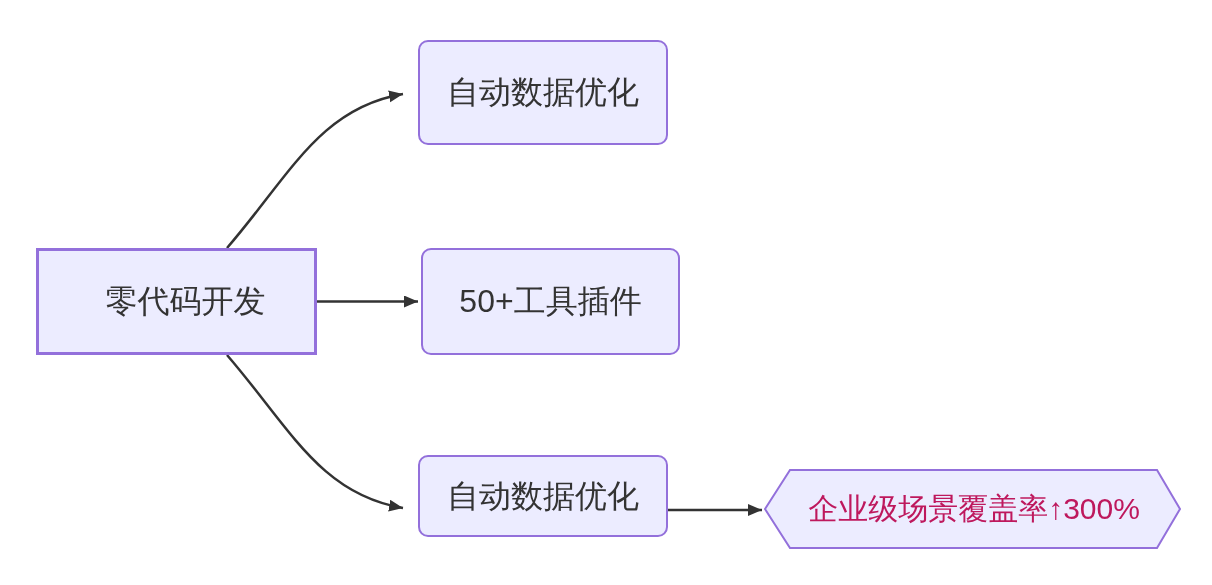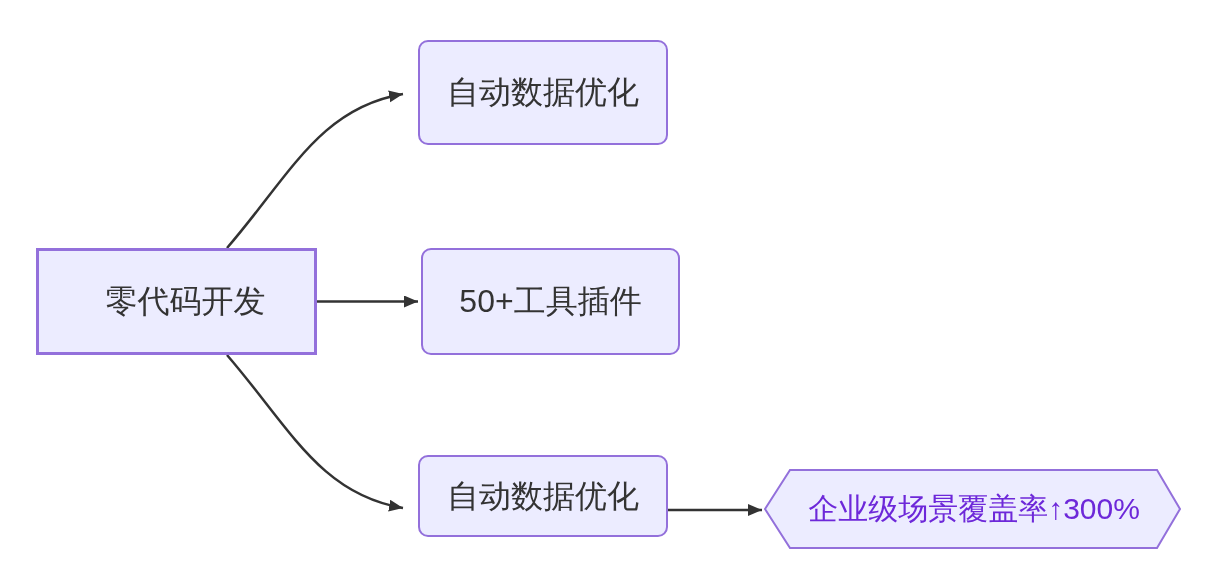--- a/index.html
+++ b/index.html
@@ -78,21 +78,21 @@
   }
   .node-result-label {
     position: absolute;
     left: 790px;
     top: 470px;
     width: 368px;
     height: 78px;
     display: flex;
     align-items: center;
     justify-content: center;
-    color: #6d28d9;
+    color: #be185d;
     font-size: 30px;
     line-height: 1.2;
     white-space: nowrap;
     text-align: center;
   }
 </style>
 </head>
 <body>
 
 <div class="diagram">

